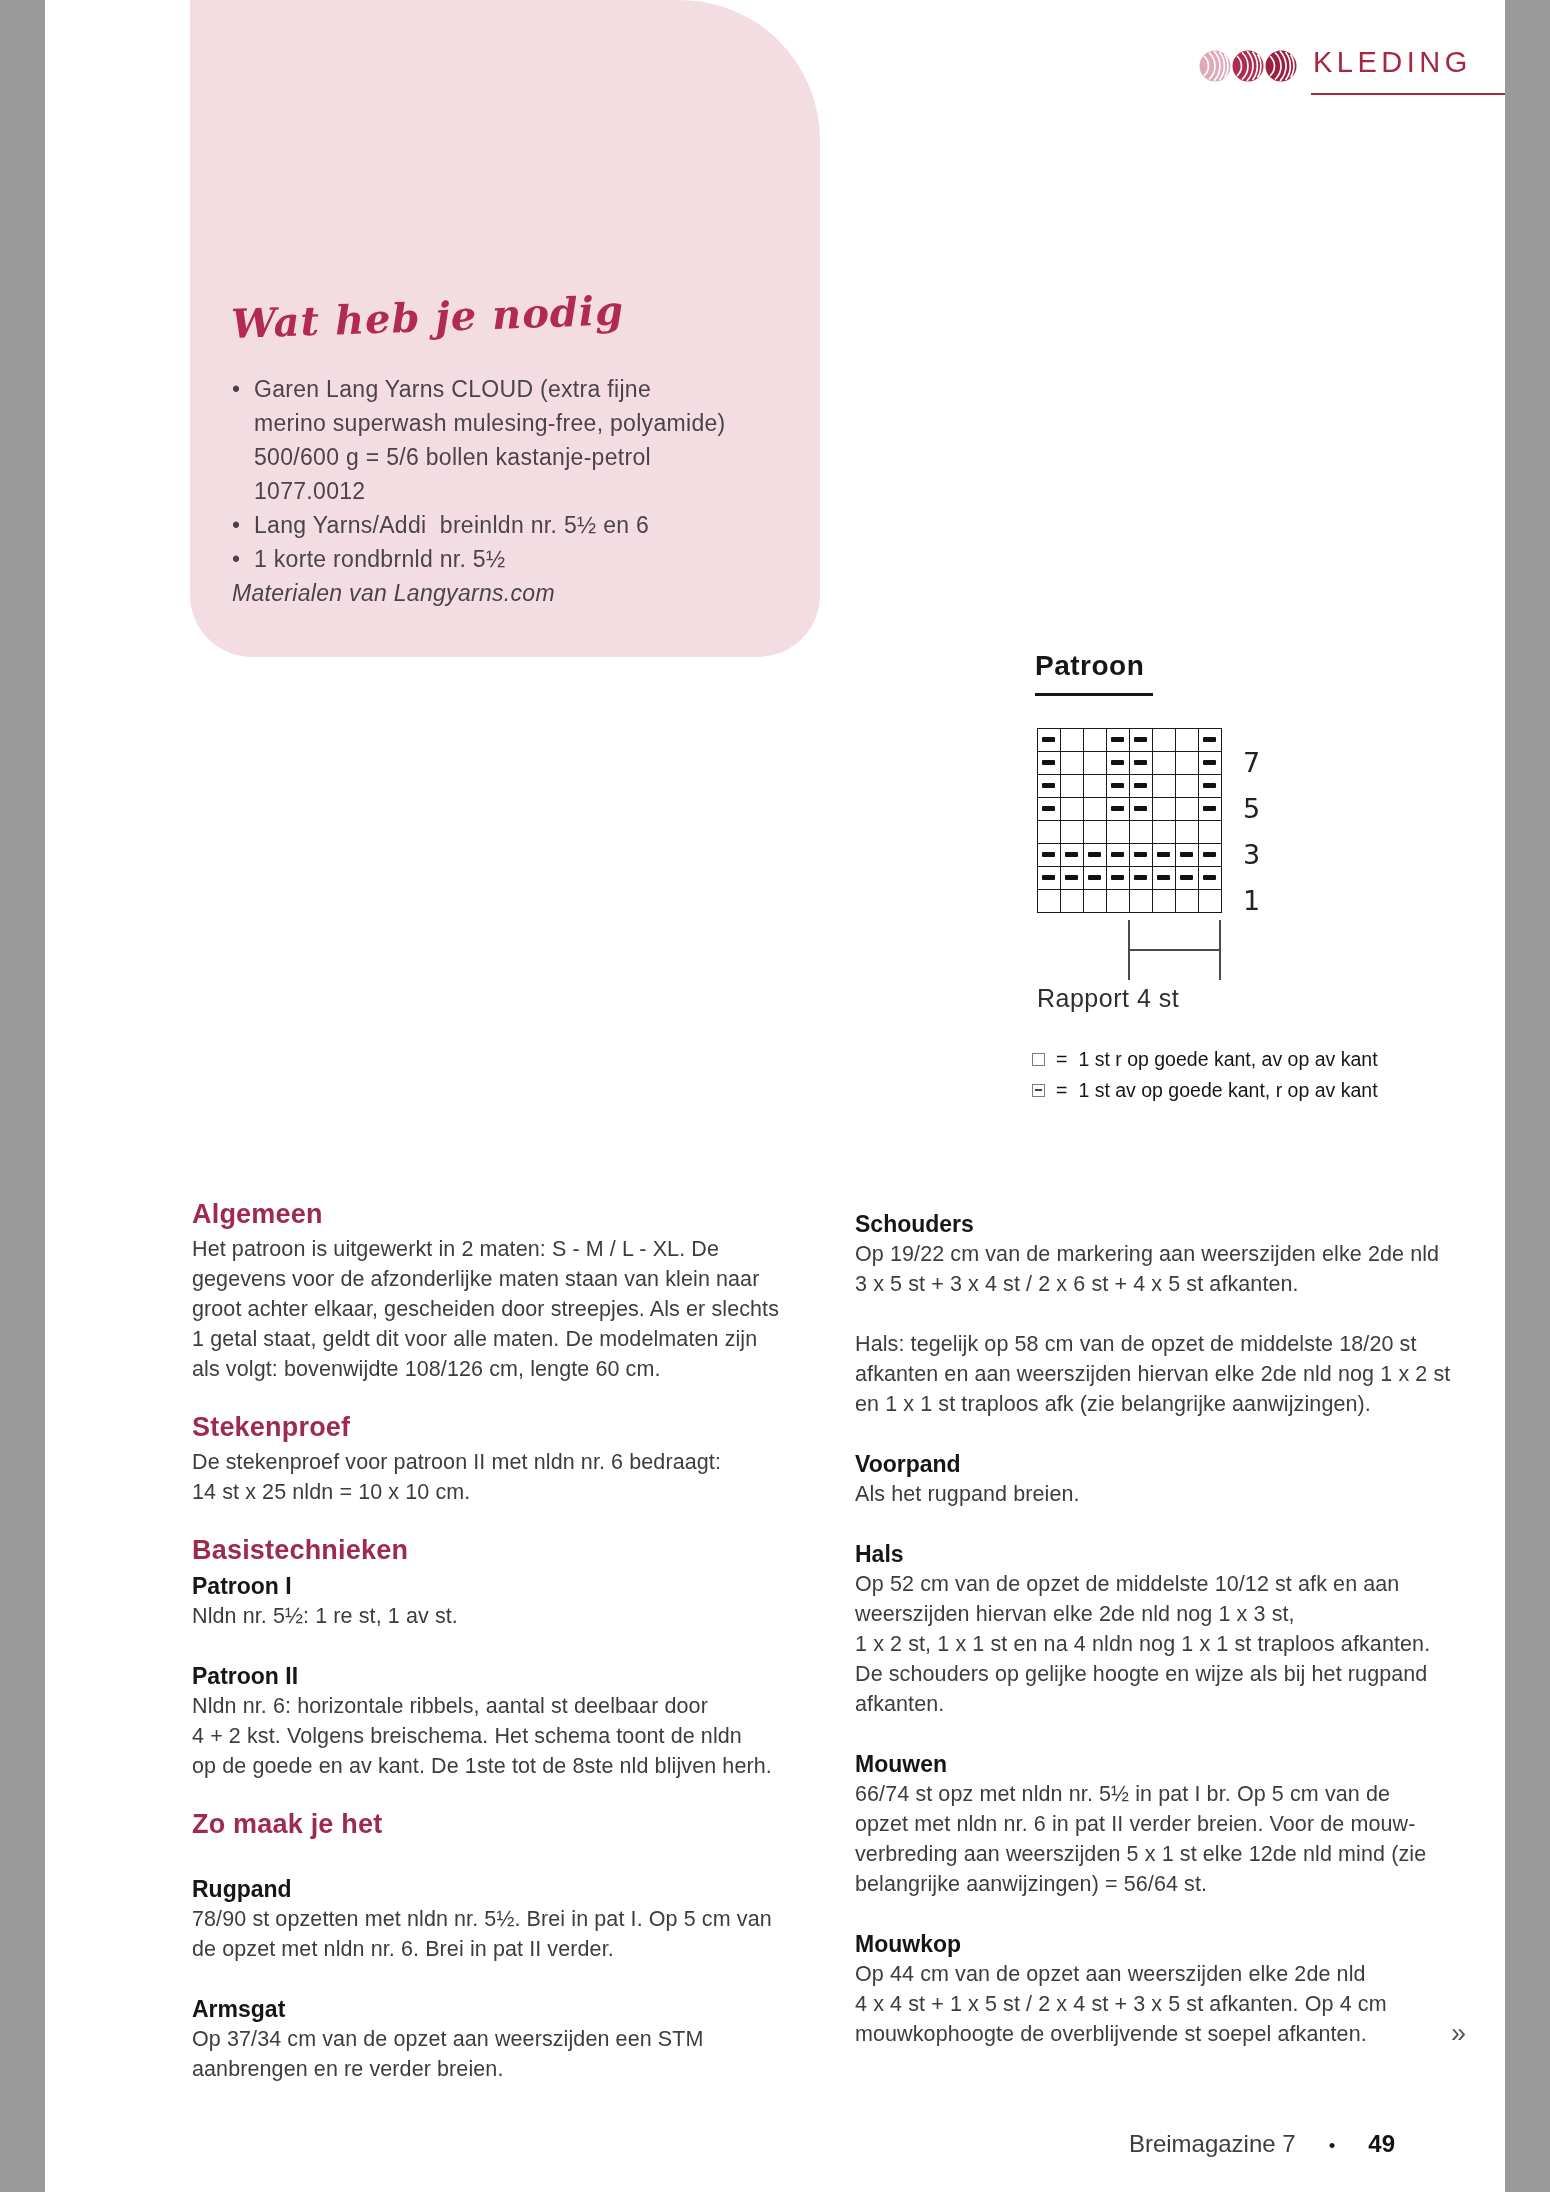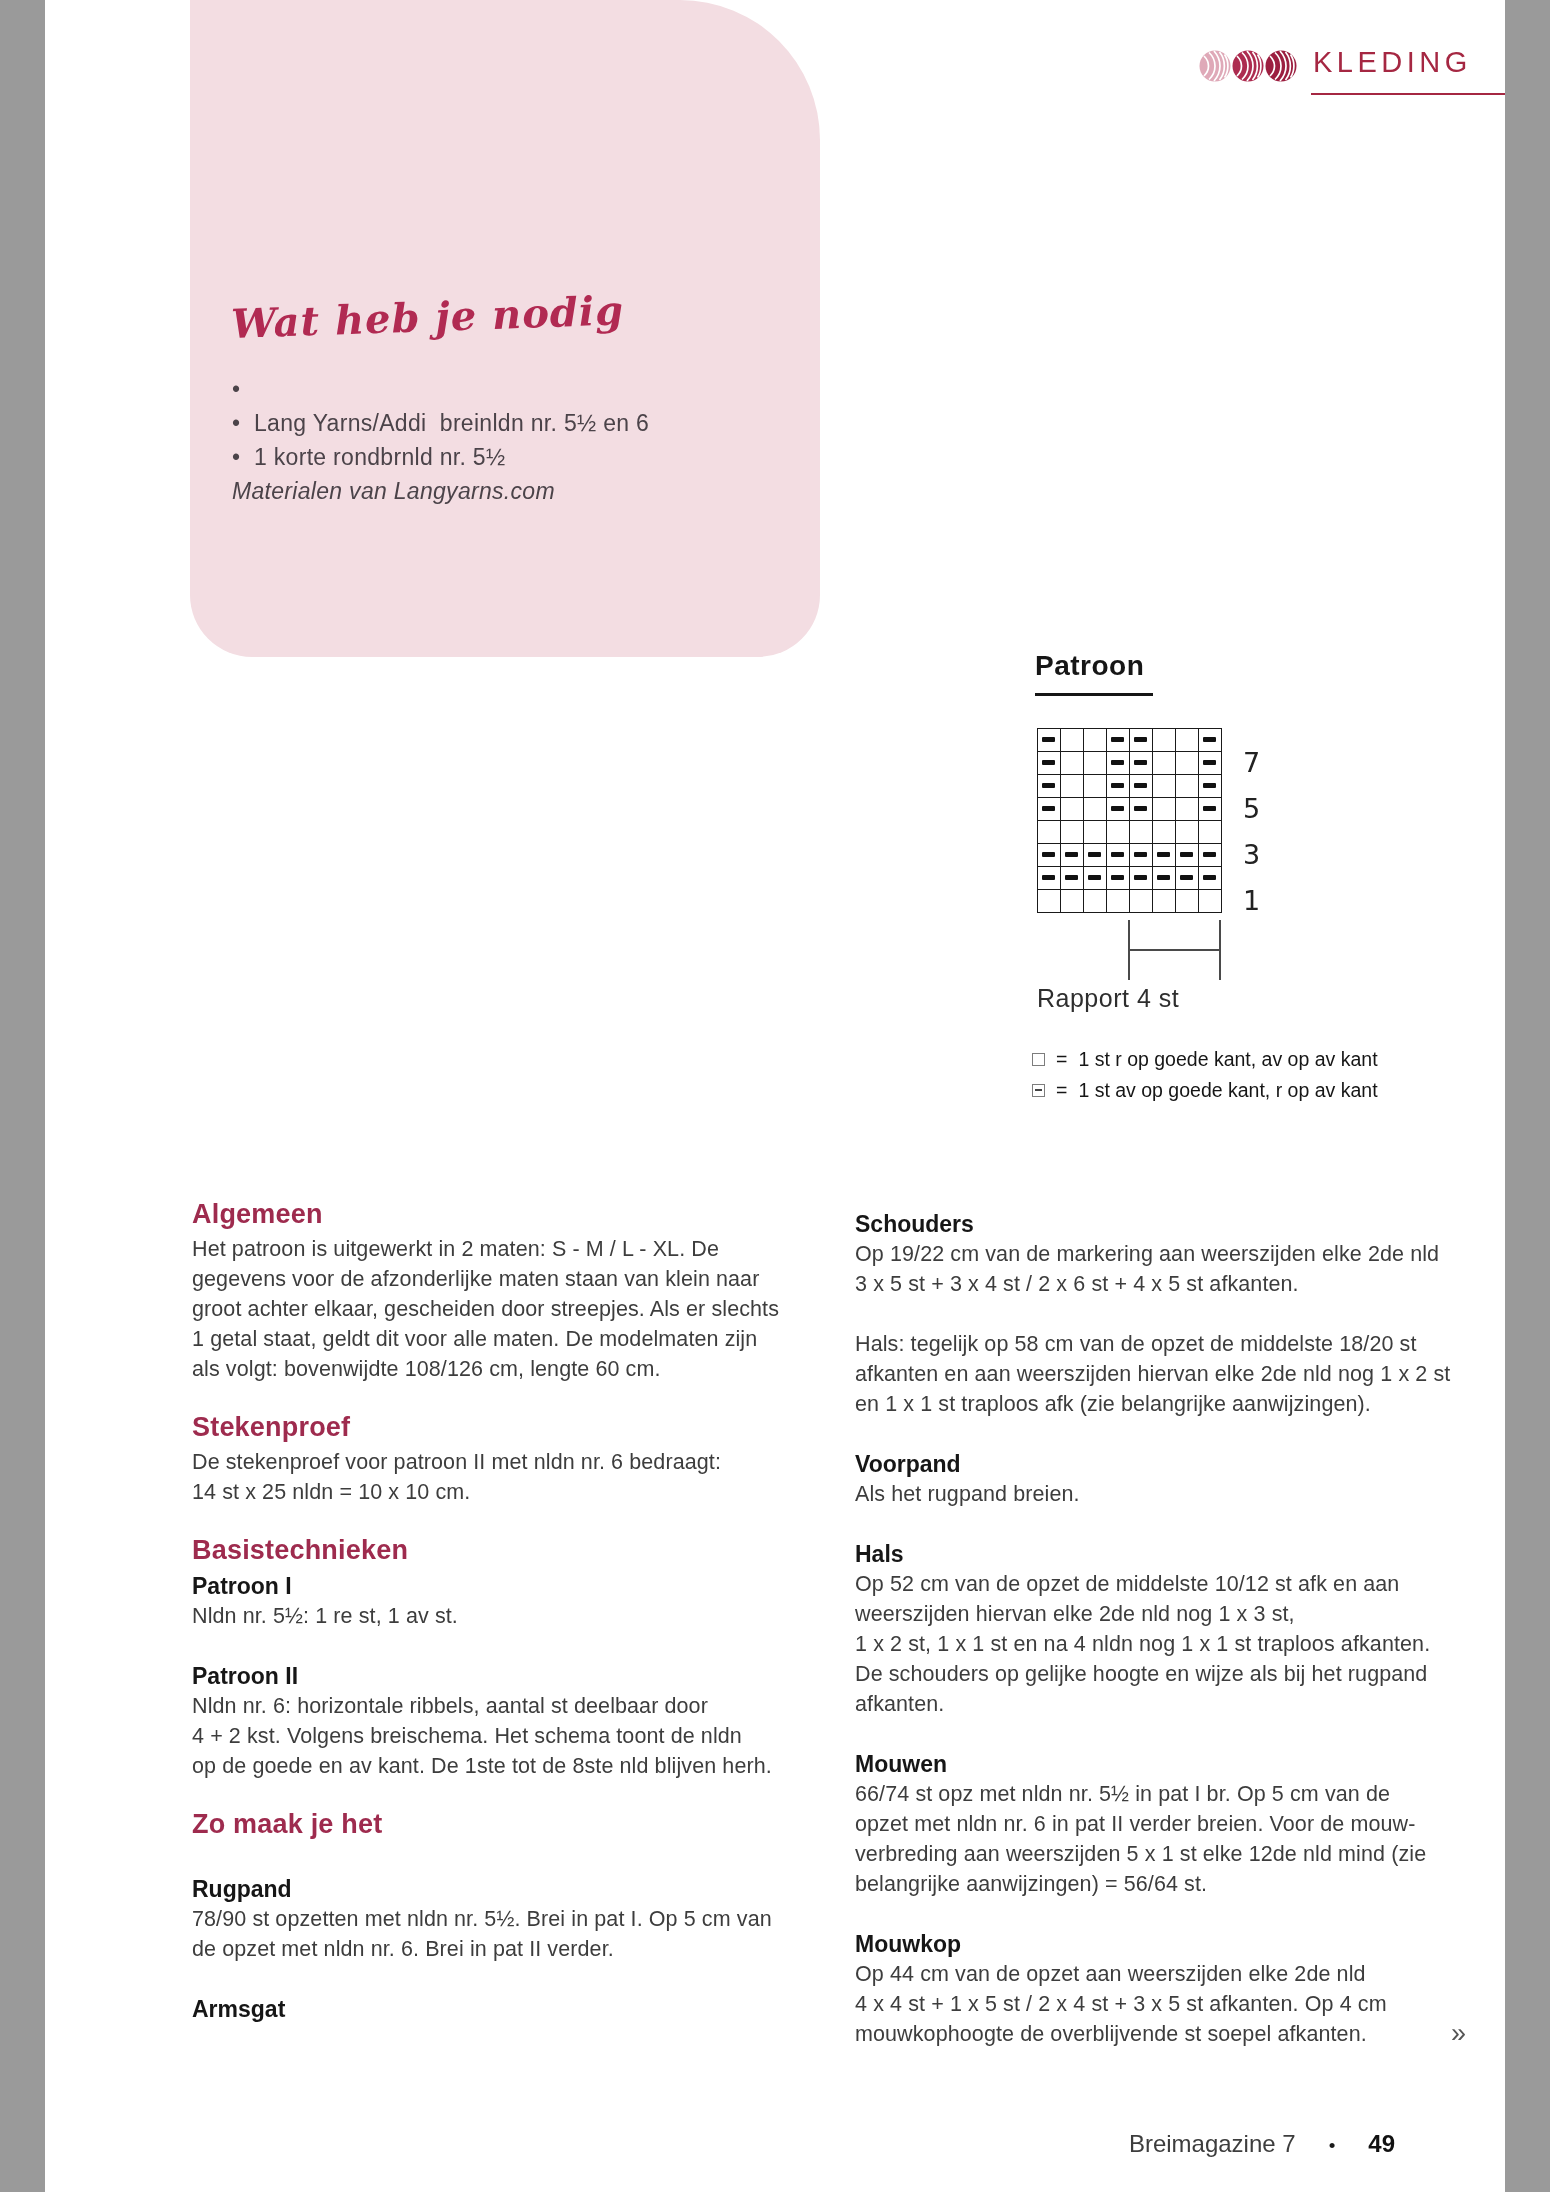--- a/index.html
+++ b/index.html
@@ -107,20 +107,24 @@
     </svg>
   <div id="kleding">KLEDING</div>
   <div id="header-rule"></div>
 
   <div id="materials">
     <div id="materials-title">Wat heb je nodig</div>
     <div id="materials-list">
 
     <div class="mat-item">
           <span class="mat-bullet">•</span>
+          <span class="mat-text">Garen Lang Yarns CLOUD (extra fijne
+merino superwash mulesing-free, polyamide)
+500/600 g = 5/6 bollen kastanje-petrol
+1077.0012</span>
         </div>
         <div class="mat-item">
           <span class="mat-bullet">•</span>
           <span class="mat-text">Lang Yarns/Addi&nbsp; breinldn nr. 5½ en 6</span>
         </div>
         <div class="mat-item">
           <span class="mat-bullet">•</span>
           <span class="mat-text">1 korte rondbrnld nr. 5½</span>
         </div>
         <div class="mat-note">Materialen van Langyarns.com</div>
@@ -301,20 +305,22 @@
       <div class="p">Nldn nr. 5½: 1 re st, 1 av st.</div>
       <div class="h3">Patroon II</div>
       <div class="p">Nldn nr. 6: horizontale ribbels, aantal st deelbaar door
 4 + 2 kst. Volgens breischema. Het schema toont de nldn
 op de goede en av kant. De 1ste tot de 8ste nld blijven herh.</div>
       <div class="h2">Zo maak je het</div>
       <div class="h3 spaced">Rugpand</div>
       <div class="p">78/90 st opzetten met nldn nr. 5½. Brei in pat I. Op 5 cm van
 de opzet met nldn nr. 6. Brei in pat II verder.</div>
       <div class="h3">Armsgat</div>
+      <div class="p">Op 37/34 cm van de opzet aan weerszijden een STM
+aanbrengen en re verder breien.</div>
     </div>
   <div id="right-col" class="col">
       <div class="h3">Schouders</div>
       <div class="p">Op 19/22 cm van de markering aan weerszijden elke 2de nld
 3 x 5 st + 3 x 4 st / 2 x 6 st + 4 x 5 st afkanten.</div>
       <div class="p gap">Hals: tegelijk op 58 cm van de opzet de middelste 18/20 st
 afkanten en aan weerszijden hiervan elke 2de nld nog 1 x 2 st
 en 1 x 1 st traploos afk (zie belangrijke aanwijzingen).</div>
       <div class="h3">Voorpand</div>
       <div class="p">Als het rugpand breien.</div>

